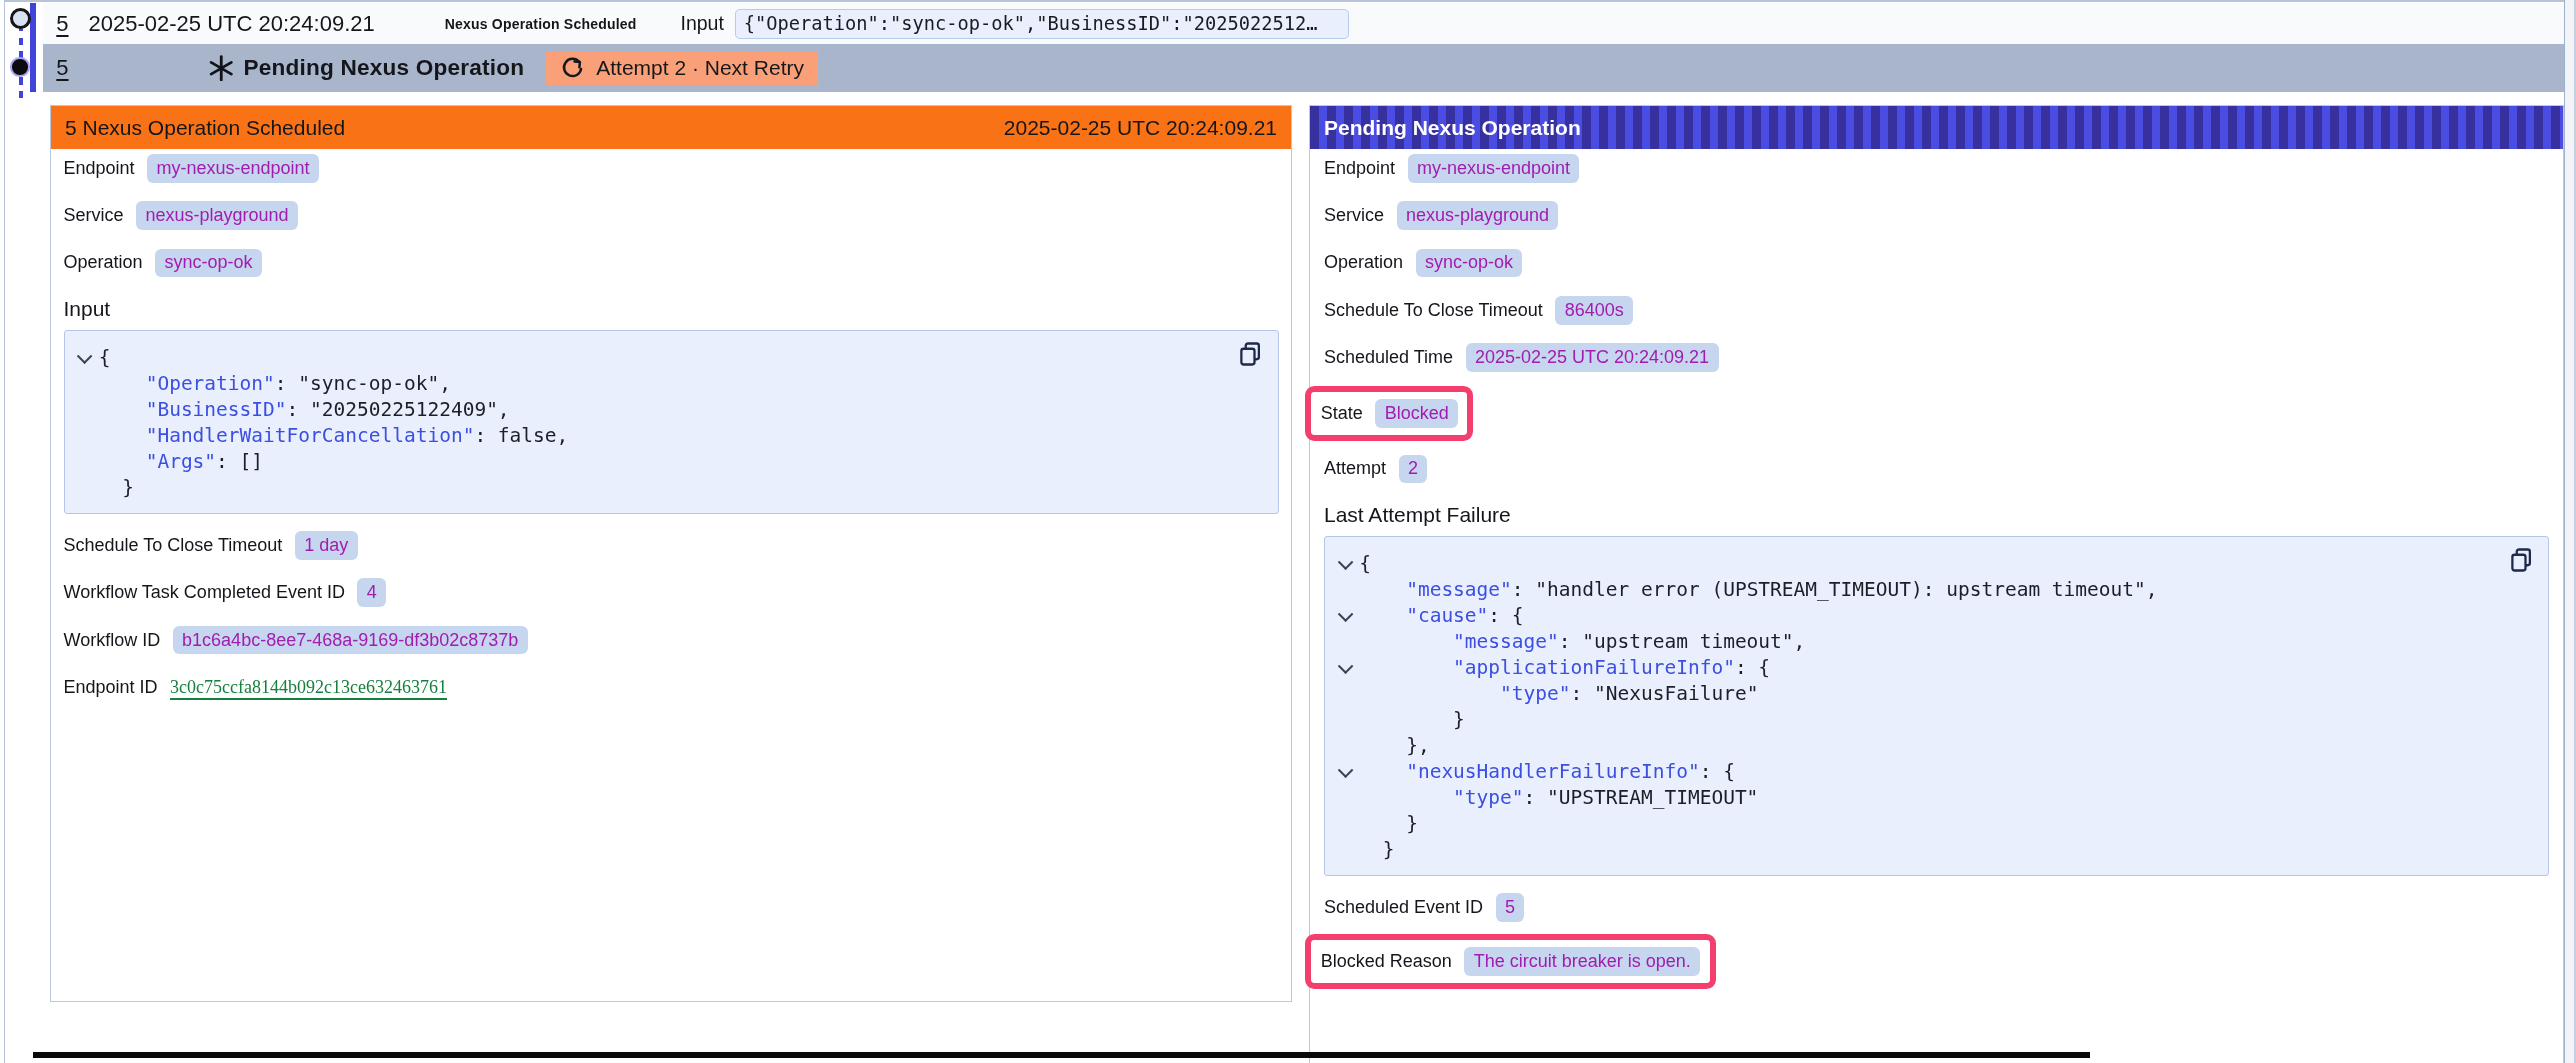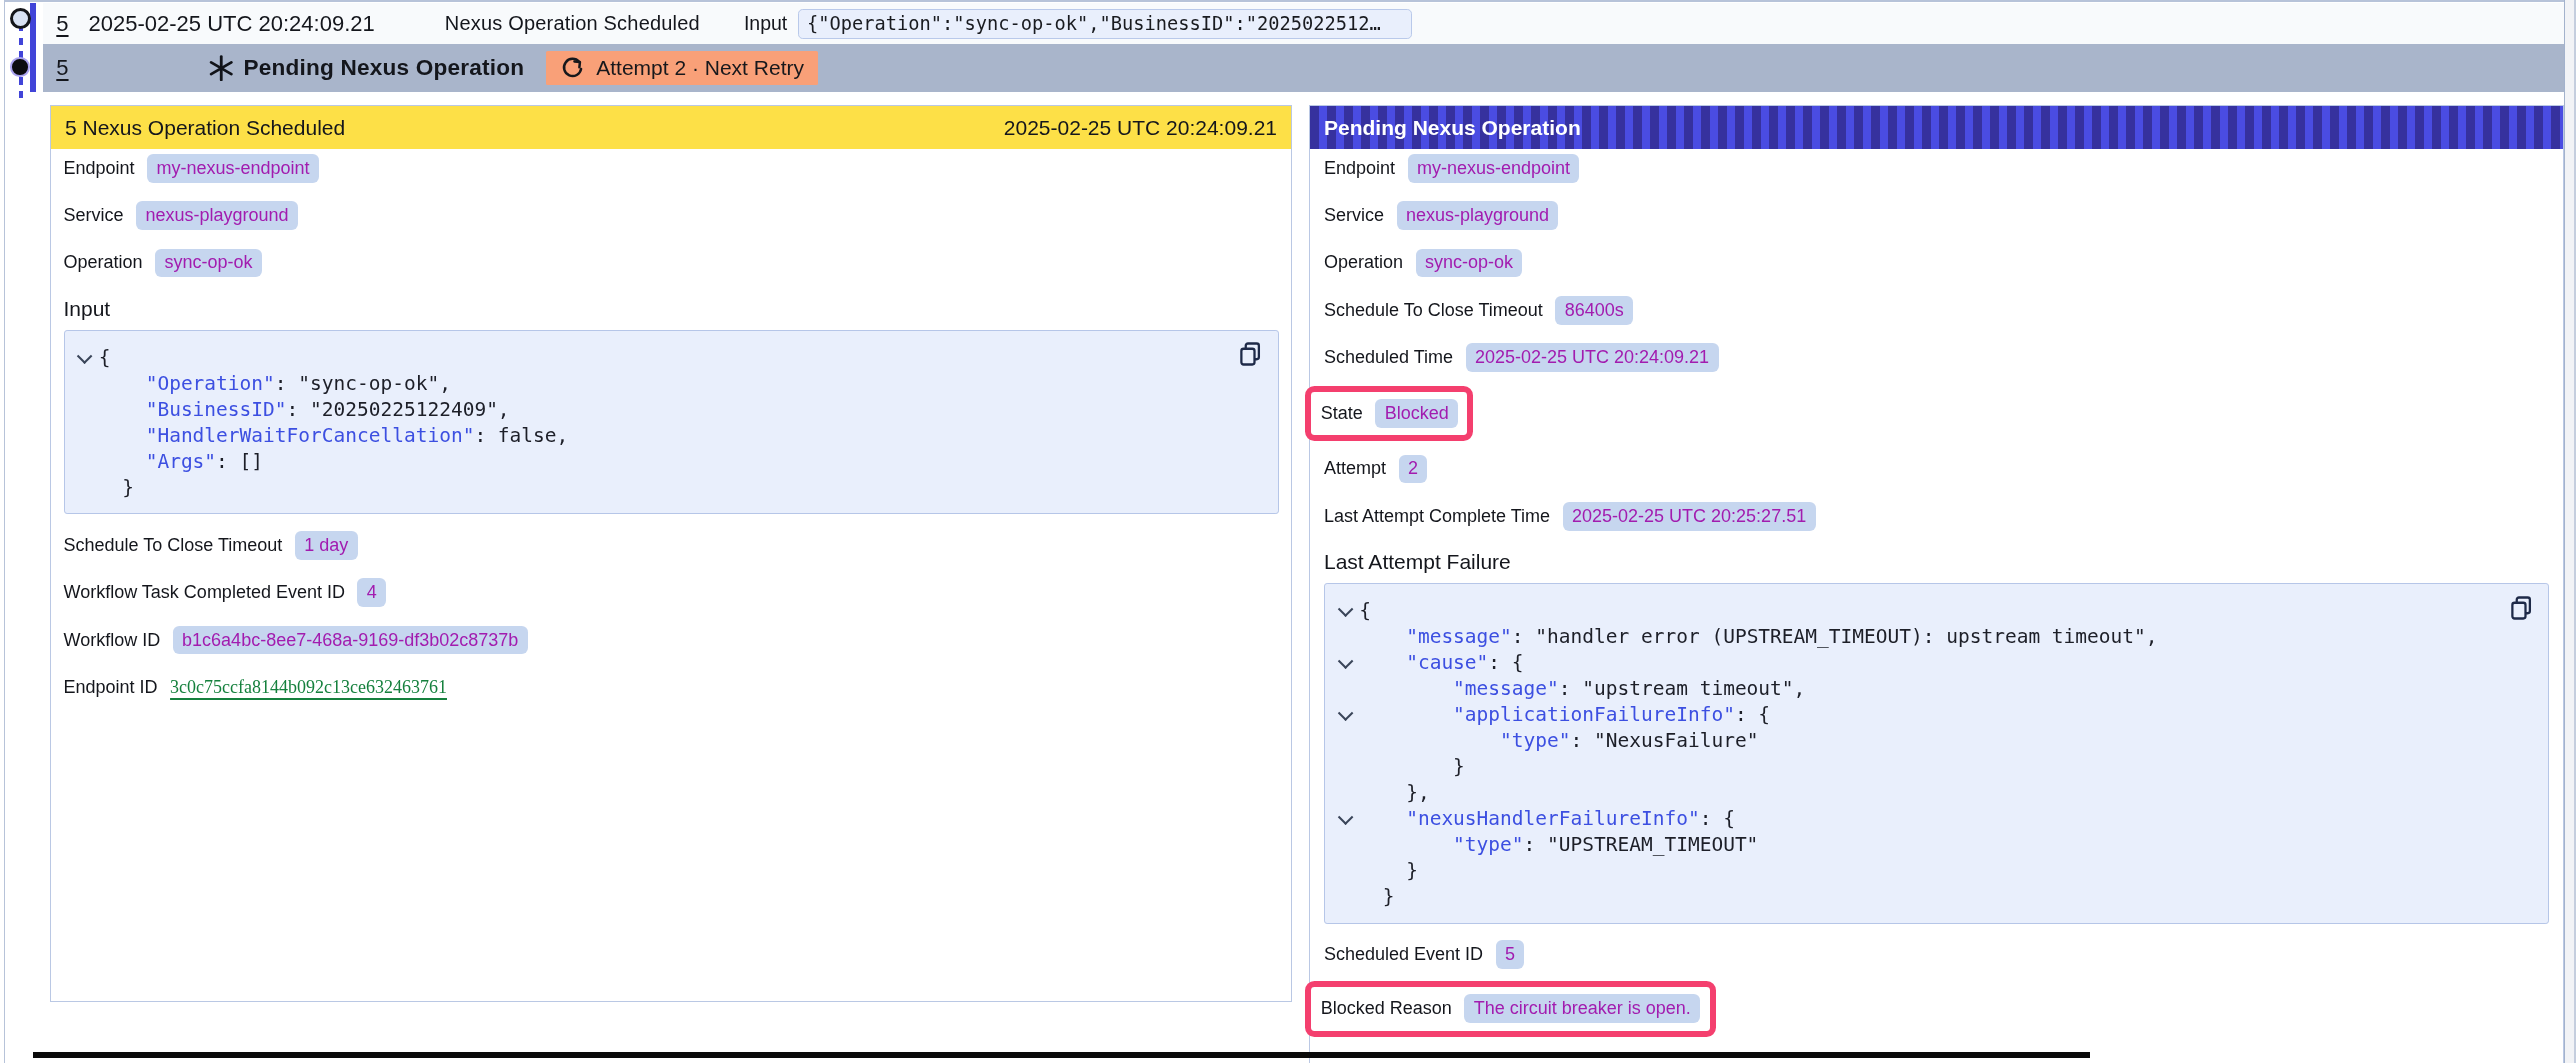--- a/index.html
+++ b/index.html
@@ -26,39 +26,39 @@
   .tl-circle-filled{left:10px;top:57px;width:15.6px;height:15.6px;border:2.3px solid #aaa3ef;
     border-radius:50%;background:#0c0c10;}
 
   
   .hrow{left:43px;width:2521px;display:flex;align-items:center;}
   .row1{top:3.1px;height:41px;background:#f8fafc;}
   .row2{top:44px;height:48px;background:#a9b5cb;}
   .ev-num{font-size:22px;font-weight:500;text-decoration:underline;
     text-underline-offset:3.9px;text-decoration-thickness:1.6px;margin-left:13.3px;}
   .row1 .ts{font-size:22px;margin-left:20px;}
-  .row1 .title{font-size:20px;font-weight:400;margin-left:70px;letter-spacing:0.2px;}
+  .row1 .title{font-size:14px;font-weight:700;margin-left:70px;letter-spacing:0.2px;}
   .row1 .input-lbl{font-size:19.5px;margin-left:44px;}
   .row1 .input-chip{margin-left:11px;height:30px;width:614px;box-sizing:border-box;
     background:#e9effc;border:1.6px solid #b9c9ea;border-radius:4.7px;display:flex;align-items:center;
     padding:0 7.8px;font-family:"DejaVu Sans Mono","Liberation Mono",monospace;font-size:18.7px;
     white-space:nowrap;overflow:hidden;color:#191b20;}
   .row2 .ast{margin-left:139px;width:26.5px;height:26.5px;flex:none;}
   .row2 .title{font-size:22.6px;font-weight:700;margin-left:9.4px;letter-spacing:0.2px;}
   .retry-badge{margin-left:22px;height:34px;background:#f9a078;border-radius:1.6px;
     display:flex;align-items:center;gap:11px;padding:0 14px;font-size:21px;color:#17181c;justify-content:center;}
   .retry-badge svg{flex:none;}
 
   
   .panel{background:#fff;border:1.6px solid #bac8e4;box-sizing:border-box;}
   .panel-left{left:50px;top:105px;width:1242px;height:897px;}
   .panel-right{left:1309px;top:105px;width:1255px;height:967px;border-bottom:none;}
   .phead{height:43px;display:flex;justify-content:space-between;align-items:center;
     padding:0 14px;font-size:21px;}
-  .phead-left{background:#fde047;font-weight:500;}
+  .phead-left{background:#f97316;font-weight:500;}
   .phead-right{background:repeating-linear-gradient(90deg,#36319e 0 8.6px,#4a4ce2 8.6px 17px);
     color:#ffffff;font-weight:600;justify-content:flex-start;}
   .pbody{padding:1.6px 12.5px 0 12.5px;}
   .panel-right .pbody{padding:1.6px 14px 0 14px;}
 
   .frow{display:flex;align-items:center;gap:12.5px;height:34px;margin-top:13.3px;font-size:18px;}
   .frow:first-child{margin-top:0.8px;}
   .flabel{white-space:nowrap;}
   .chip{background:#c6d6ef;border-radius:6.2px;padding:3.9px 9.4px;white-space:nowrap;color:#a21caf;}
   .lone-label{margin-top:15.6px;height:26.5px;display:flex;align-items:center;font-size:21px;}
@@ -229,24 +229,20 @@
     <div class="annotation">
       <div class="frow">
         <span class="flabel">State</span>
         <span class="chip">Blocked</span>
       </div>
     </div>
     <div class="frow" style="margin-top:11px;">
       <span class="flabel">Attempt</span>
       <span class="chip">2</span>
     </div>
-    <div class="frow">
-      <span class="flabel">Last Attempt Complete Time</span>
-      <span class="chip">2025-02-25 UTC 20:25:27.51</span>
-    </div>
     <div class="lone-label">Last Attempt Failure</div>
     <div class="code-block" id="right-json">
       <button class="copy-btn" title="Copy">
         <svg width="28" height="28" viewBox="0 0 32 32">
           <rect x="10" y="4" width="15" height="18" rx="2.5" fill="none" stroke="#1e2a48" stroke-width="2.6"></rect>
           <rect x="5" y="10" width="15" height="18" rx="2.5" fill="#e9effc" stroke="#1e2a48" stroke-width="2.6"></rect>
         </svg>
       </button>
     <div class="code-line">
           <span class="code-gut">

